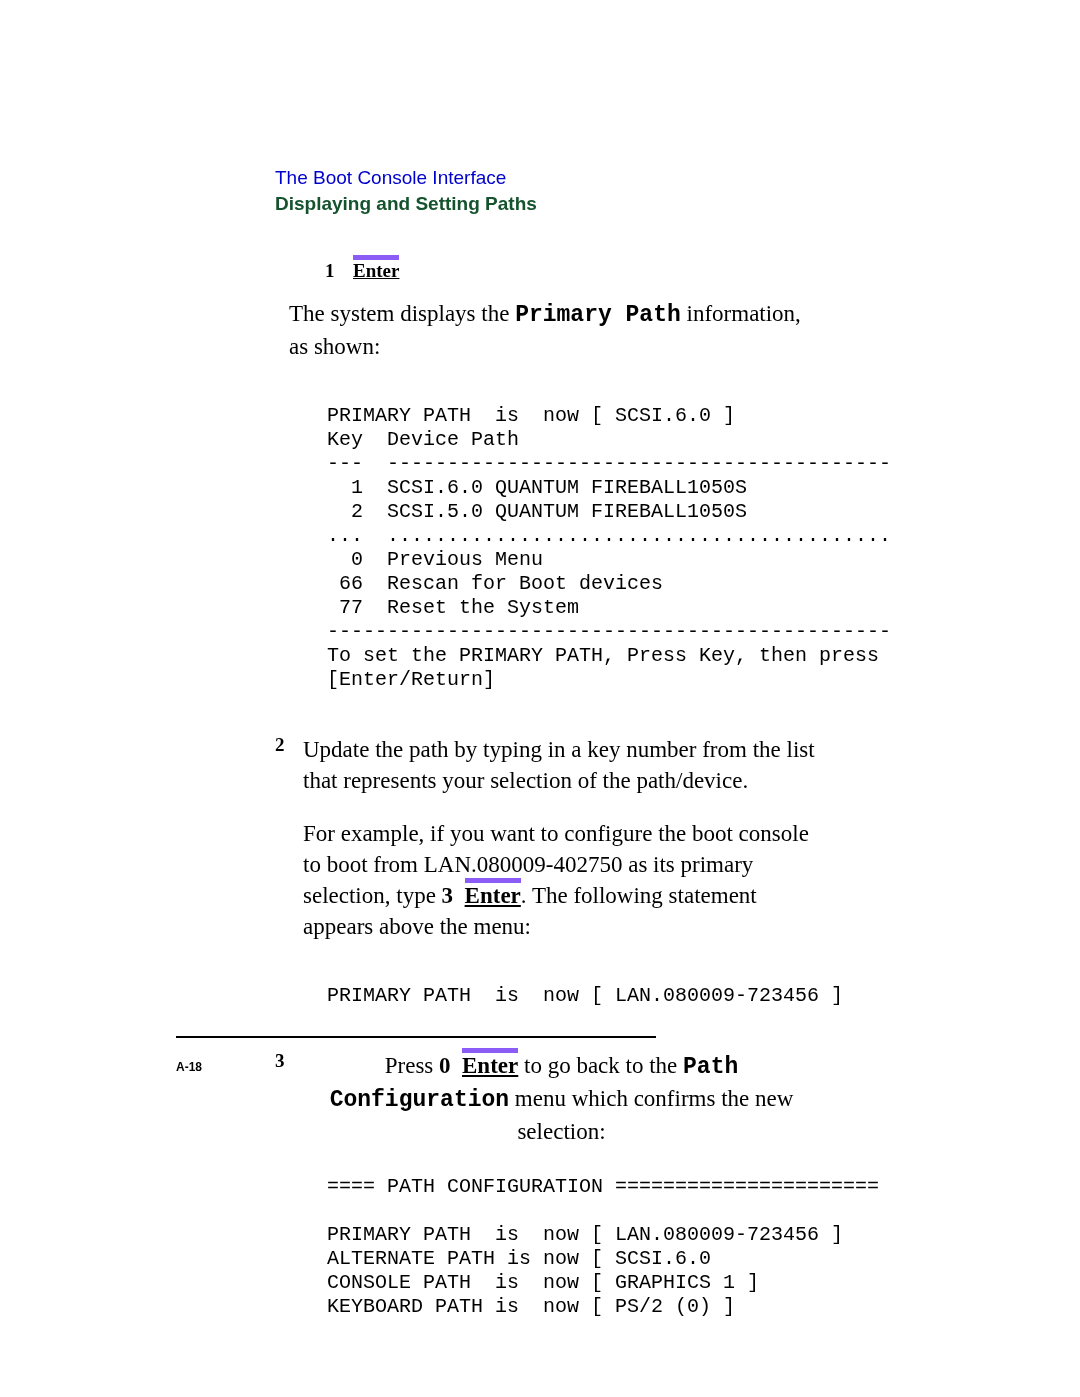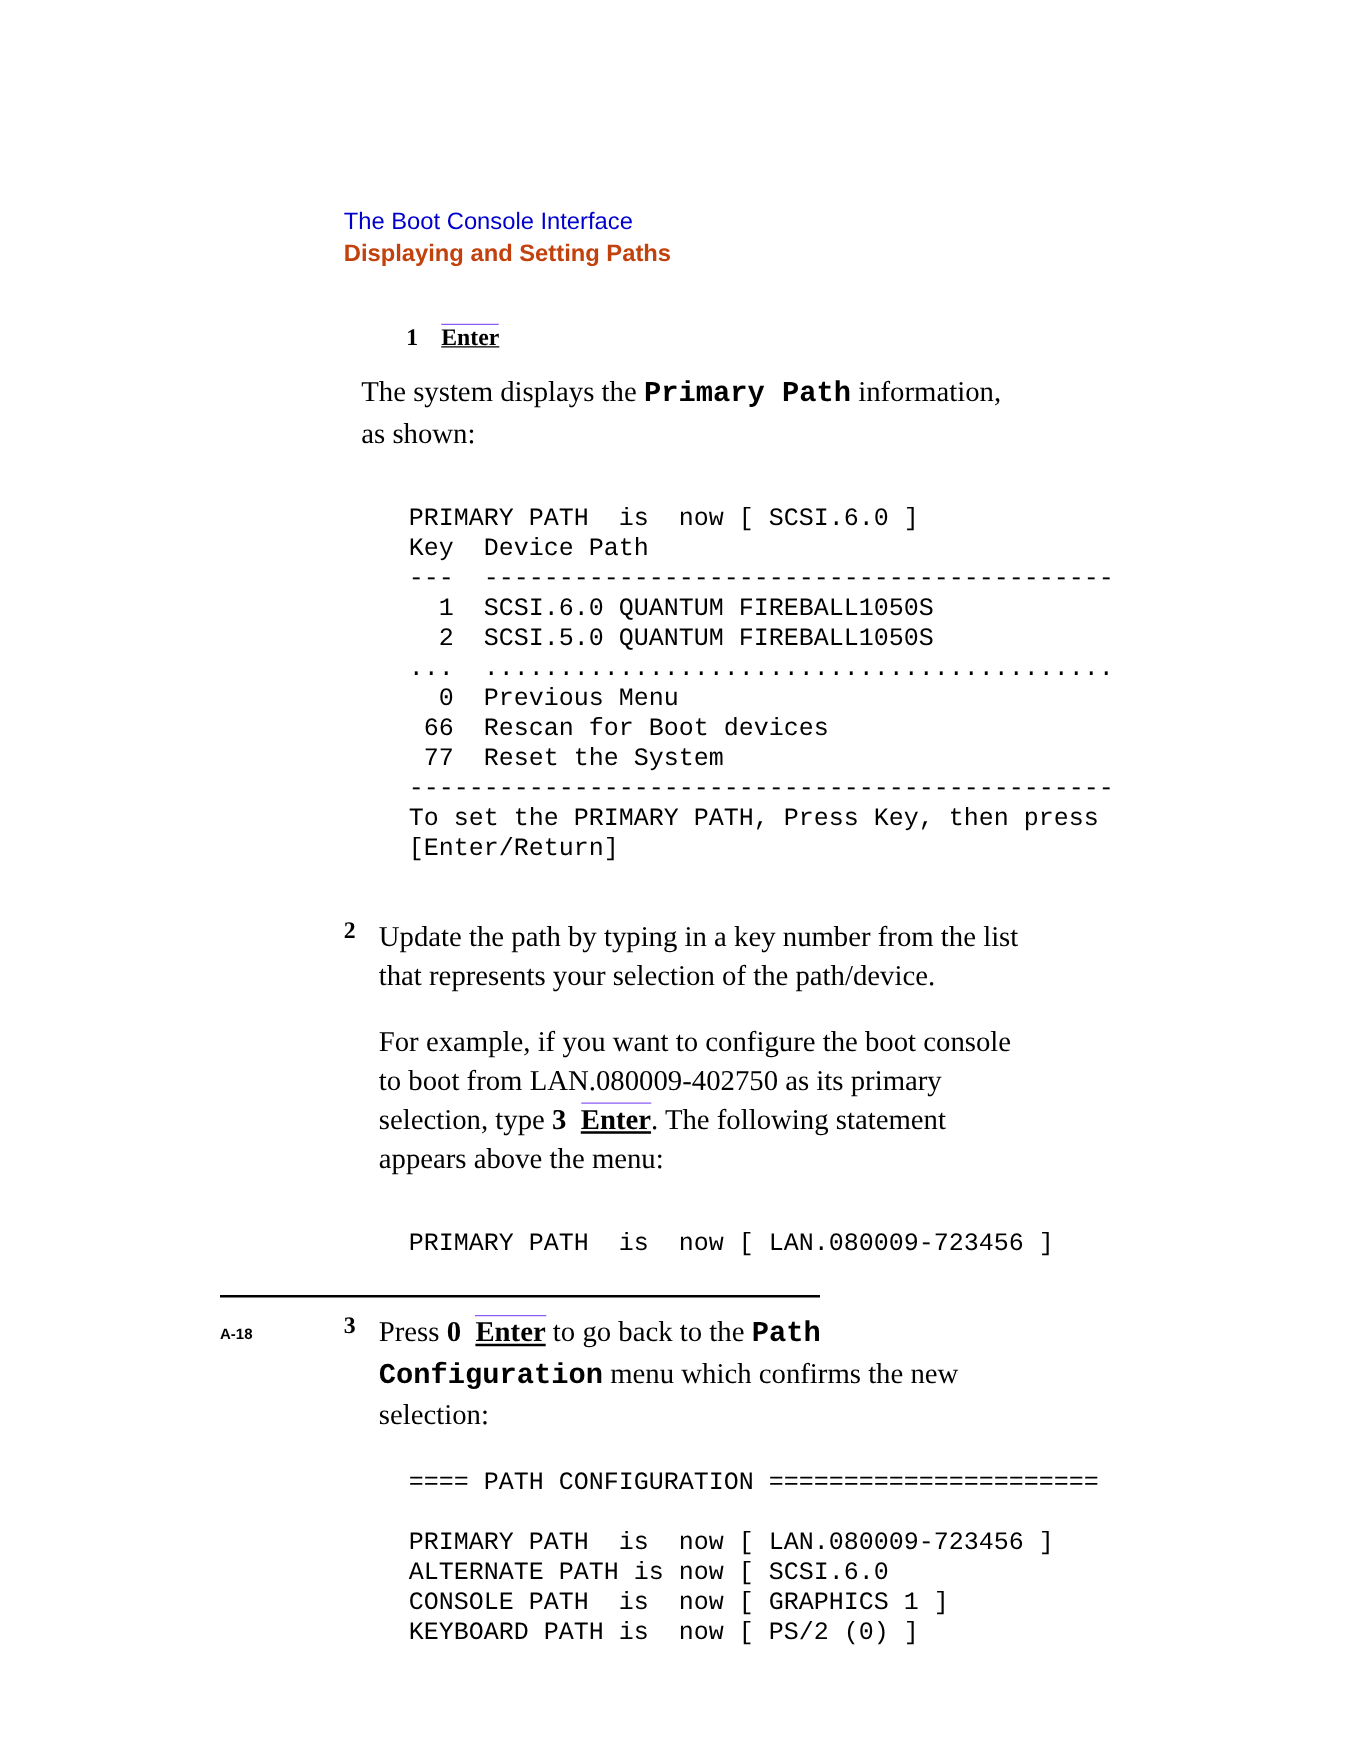--- a/index.html
+++ b/index.html
@@ -17,21 +17,21 @@
     height: 1346px;
     box-sizing: border-box;
     padding: 165px 260px 120px 275px;
   }
   .crumb {
     font-family: Arial, Helvetica, sans-serif;
     font-size: 19px;
     line-height: 1.35;
   }
   .crumb-chapter { color: #0000cc; }
-  .crumb-section { color: #c2410c; font-weight: bold; }
+  .crumb-section { color: #14532d; font-weight: bold; }
   .step-list {
     list-style: none;
     margin: 42px 0 0 0;
     padding: 0;
   }
   .step-list > li {
     position: relative;
     padding-left: 28px;
     font-size: 19px;
     line-height: 1.35;
@@ -47,21 +47,21 @@
     margin-left: 50px;
   }
   .body-para {
     font-size: 23px;
     line-height: 1.35;
     margin: 8px 0 0 0;
   }
   .enter-key {
     font-weight: bold;
     text-decoration: underline;
-    border-top: 1px solid #8b5cf6;
+    border-top: 5px solid #8b5cf6;
     padding-top: 0px;
   }
   .mono-strong {
     font-family: "Courier New", Courier, monospace;
     font-weight: bold;
   }
   .pre-block {
     font-family: "Courier New", Courier, monospace;
     font-size: 20px;
     line-height: 1.2;
@@ -129,21 +129,21 @@
     <p class="body-para" style="margin-top:22px;">
       <span>For example, if you want to configure the boot console to boot from LAN.080009-402750 as its primary selection, type </span><b>3</b>
       <b>&nbsp;</b><span class="enter-key">Enter</span><span>. The following statement appears above the menu:</span>
     </p>
   </div>
 
   <div class="pre-block">PRIMARY PATH  is  now [ LAN.080009-723456 ]</div>
 
   <div style="position:relative; padding-left:28px;">
     <span class="step-num" style="left:0;">3</span>
-    <p class="body-para" style="margin-top:0;">
+    <p class="body-para" style="margin-top:0;text-align:center;">
       <span>Press </span><b>0</b>
       <b>&nbsp;</b><span class="enter-key">Enter</span><span> to go back to the </span><span class="mono-strong">Path Configuration</span><span> menu which confirms the new selection:</span>
     </p>
   </div>
 
   <div class="pre-block pre-block-sm">==== PATH CONFIGURATION ======================
 
 PRIMARY PATH  is  now [ LAN.080009-723456 ]
 ALTERNATE PATH is now [ SCSI.6.0
 CONSOLE PATH  is  now [ GRAPHICS 1 ]

